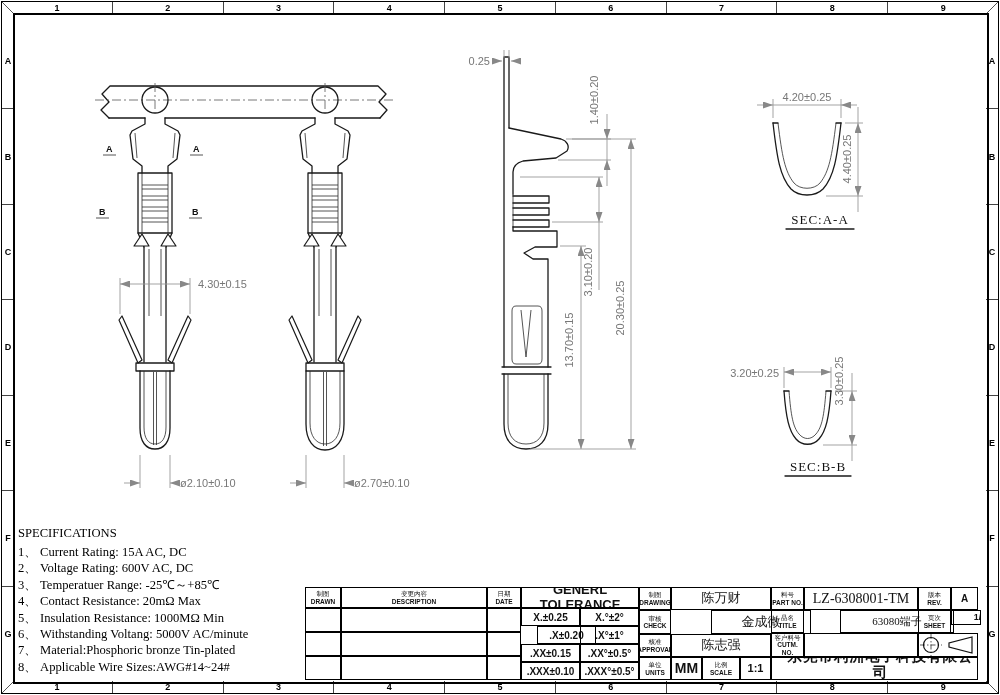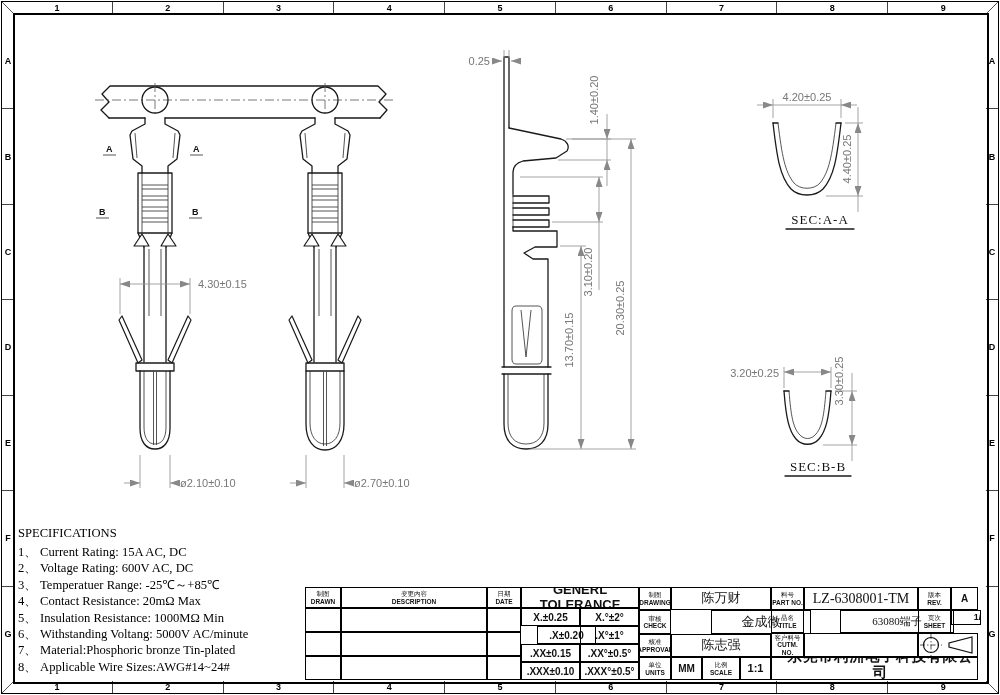--- a/index.html
+++ b/index.html
@@ -309,21 +309,21 @@
   <div class="tb" style="left:334px;top:47px;width:32px;height:23px;">
     <span class="cn">核准</span>
     <span class="en">APPROVAL</span>
   </div>
   <div class="tb name-val" style="left:366px;top:47px;width:100px;height:23px;">陈志强</div>
 
   <div class="tb" style="left:334px;top:70px;width:32px;height:23px;">
     <span class="cn">单位</span>
     <span class="en">UNITS</span>
   </div>
-  <div class="tb" style="left:366px;top:70px;width:31px;height:23px;font-size:10px;font-weight:bold;">MM</div>
+  <div class="tb" style="left:366px;top:70px;width:31px;height:23px;font-size:14px;font-weight:bold;">MM</div>
   <div class="tb" style="left:397px;top:70px;width:38px;height:23px;">
     <span class="cn">比例</span>
     <span class="en">SCALE</span>
   </div>
   <div class="tb" style="left:435px;top:70px;width:31px;height:23px;font-size:11px;font-weight:bold;">1:1</div>
 
   <div class="tb" style="left:466px;top:0;width:33px;height:23px;">
     <span class="cn">料号</span>
     <span class="en">PART NO.</span>
   </div>

